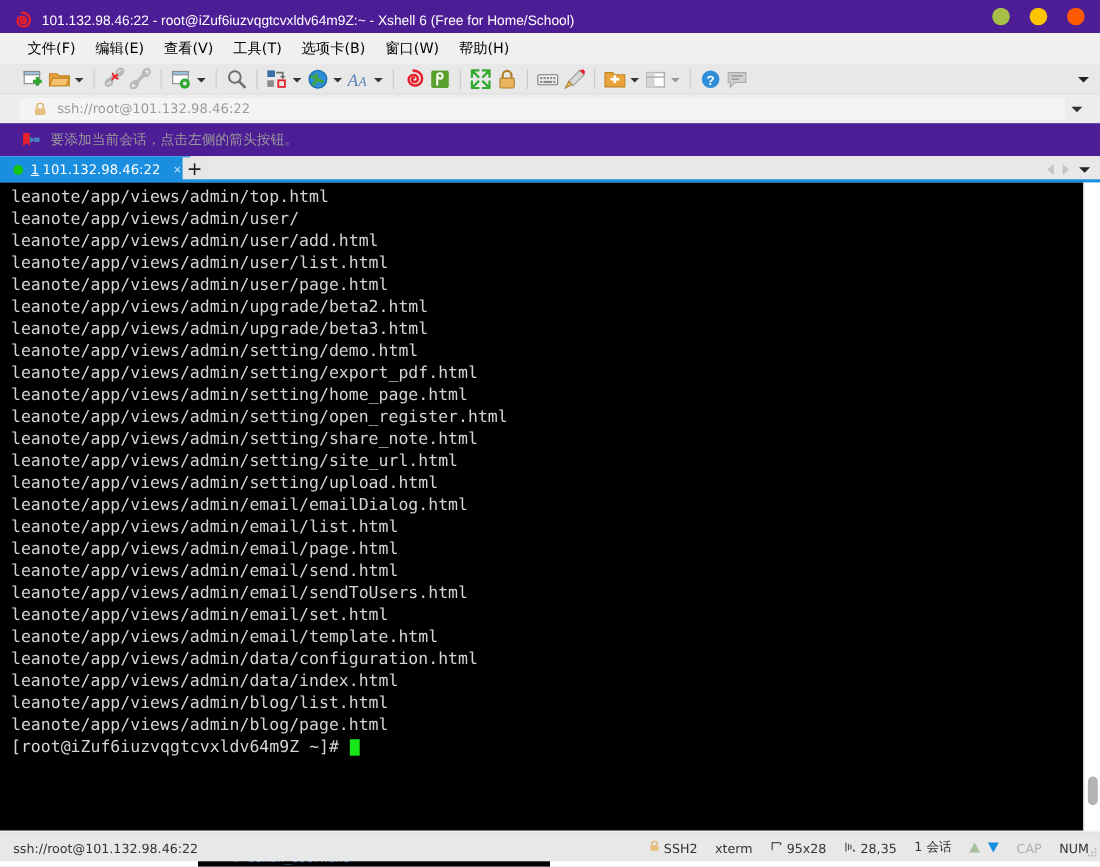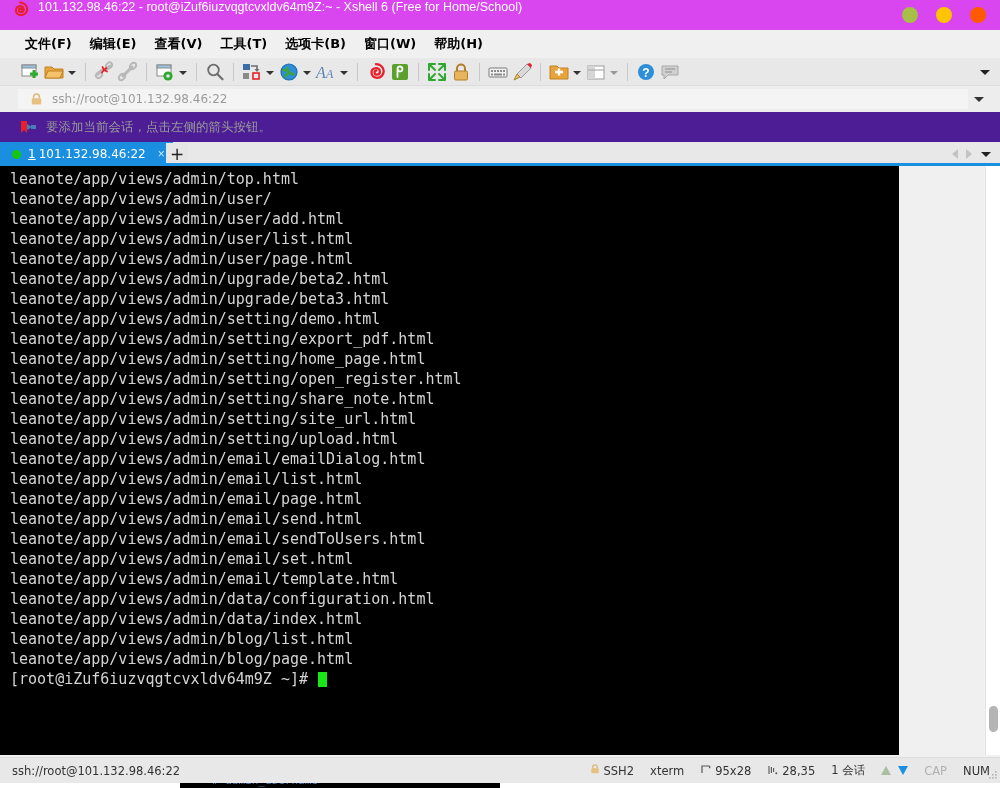--- a/index.html
+++ b/index.html
@@ -32,22 +32,22 @@
 
   
   #window{
     position:absolute;left:0;top:0;width:1000px;height:782px;
     background:#f0f0f0;
   }
 
   
   #titlebar{
     position:absolute;left:0;top:0;width:1000px;height:38px;
-    background:#d946ef;
-    display:flex;align-items:flex-start;
+    background:#4c1d95;
+    display:flex;align-items:center;
   }
   #titlebar .app-icon{
     width:20px;height:20px;margin-left:10px;margin-right:8px;flex:none;position:relative;
   }
   #titlebar .title-text{
     color:#ffffff;font-size:12.5px;white-space:nowrap;overflow:hidden;
     font-family:"Liberation Sans", sans-serif;
   }
   .win-btns{position:absolute;right:14px;top:0;height:30px;display:flex;align-items:center;gap:18px;}
   .win-btn{width:16px;height:16px;border-radius:50%;}
@@ -57,21 +57,20 @@
 
   
   #menubar{
     position:absolute;left:0;top:30px;width:1000px;height:28px;
     background:#f0f0f0;display:flex;align-items:center;padding-left:16px;
     box-sizing:border-box;
   }
   .menu-item{
     font-size:13px;color:#000;padding:4px 9px;white-space:nowrap;
     font-family:"DejaVu Sans", sans-serif;
-    font-weight:bold;
   }
 
   
   #toolbar{
     position:absolute;left:0;top:58px;width:1000px;height:28px;
     background:#e8e8e8;display:flex;align-items:center;padding-left:18px;box-sizing:border-box;
     border-bottom:1px solid #dcdcdc;
   }
   .tb-btn{width:22px;height:22px;margin:0 1px;position:relative;flex:none;}
   .tb-caret{
@@ -153,21 +152,21 @@
     content:"";position:absolute;left:1px;top:10px;
     border-left:5px solid transparent;border-right:5px solid transparent;
     border-top:5px solid #222;
   }
   .tab-underline{
     position:absolute;left:0;top:163px;width:1000px;height:3px;background:#1a8fe0;
   }
 
   
   #terminal{
-    position:absolute;left:0;top:166px;width:899px;height:589px;
+    position:absolute;left:0;top:166px;width:985px;height:589px;
     background:#000000;overflow:hidden;
   }
   #term-inner{
     padding:3px 0 0 10px;
   }
   .term-line{
     font-family:"DejaVu Sans Mono", monospace;
     font-size:15px;line-height:20px;color:#d4d4d4;white-space:pre;
     letter-spacing:0px;
   }

